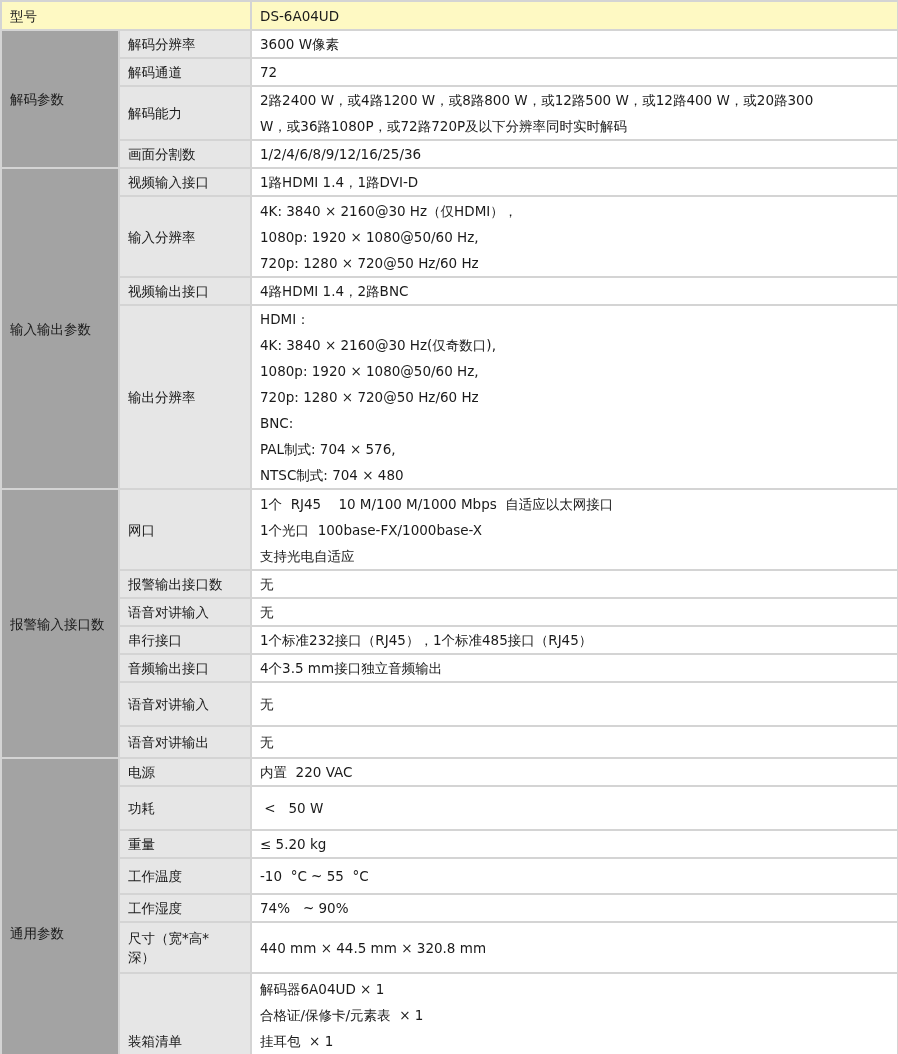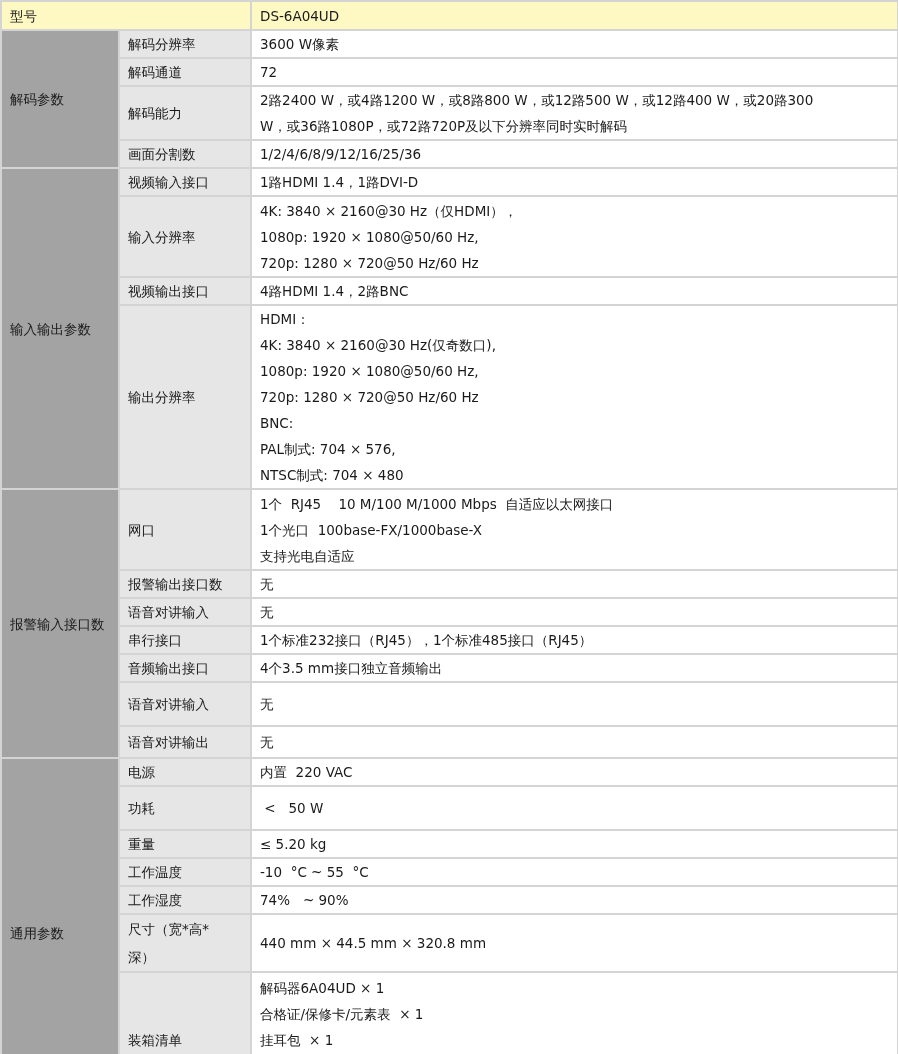--- a/index.html
+++ b/index.html
@@ -187,34 +187,34 @@
       <td class="value">
           <span class="line" style="white-space:pre"> &lt;   50 W</span>
         </td>
     </tr>
     <tr style="height:27px">
       <td class="label">重量</td>
       <td class="value">
           <span class="line">≤ 5.20 kg</span>
         </td>
     </tr>
-    <tr style="height:28px">
+    <tr style="height:36px">
       <td class="label">工作温度</td>
       <td class="value">
           <span class="line" style="white-space:pre">-10  °C ~ 55  °C</span>
         </td>
     </tr>
     <tr style="height:26px">
       <td class="label">工作湿度</td>
       <td class="value">
           <span class="line" style="white-space:pre">74%   ~ 90%</span>
         </td>
     </tr>
     <tr style="height:51px">
-      <td class="label" style="line-height:28px;">
+      <td class="label" style="line-height:19px;">
           <span style="display:block;width:96px;word-break:break-all;">尺寸（宽*高*深）</span>
         </td>
       <td class="value">
           <span class="line">440 mm × 44.5 mm × 320.8 mm</span>
         </td>
     </tr>
     <tr style="height:135px">
       <td class="label">装箱清单</td>
       <td class="value">
         <span class="line">解码器6A04UD × 1</span>

